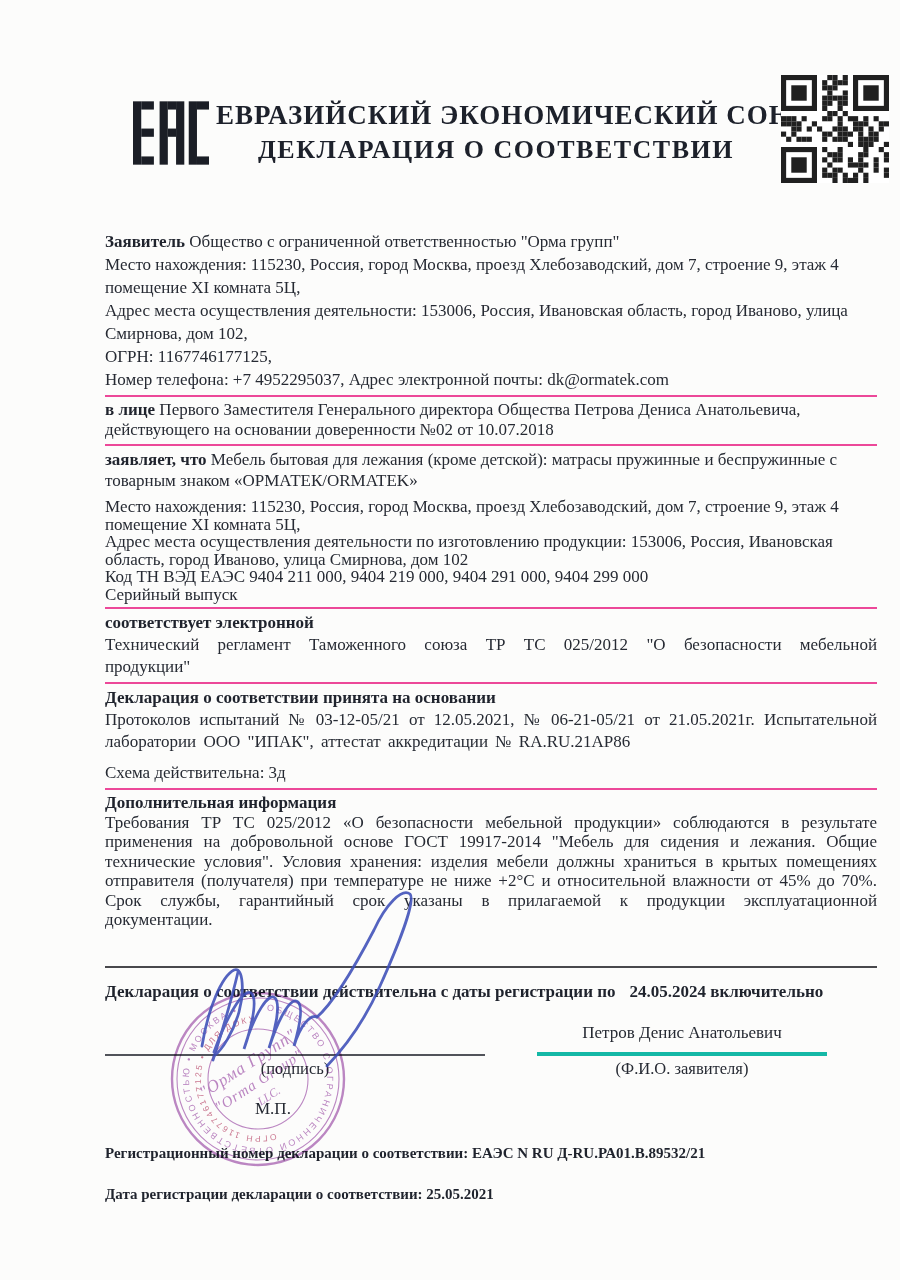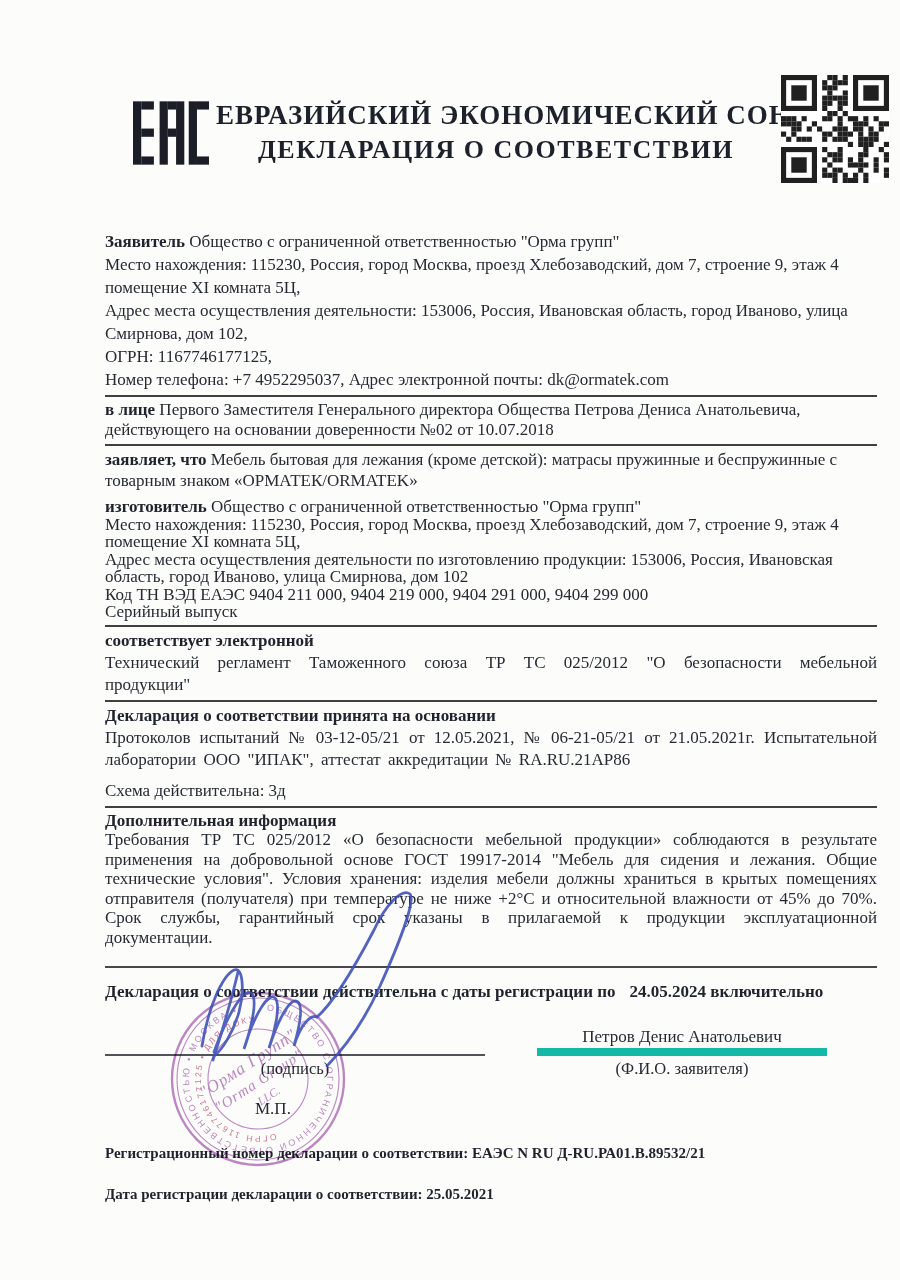--- a/index.html
+++ b/index.html
@@ -13,21 +13,21 @@
   
   .eac-logo { position:absolute; left:133px; top:96px; width:76px; height:74px; }
   .doc-title { position:absolute; left:216px; top:97px; width:560px; text-align:center; color:#1d212b; }
   .doc-title .t1 { font-size:27px; font-weight:bold; letter-spacing:1px; line-height:36px; white-space:nowrap; }
   .doc-title .t2 { font-size:26px; font-weight:bold; letter-spacing:1.5px; line-height:34px; white-space:nowrap; }
   .qr { position:absolute; left:781px; top:75px; width:108px; height:108px; }
   
   .content { position:absolute; left:105px; top:230px; width:772px; font-size:17px; }
   .content p { margin:0; }
   .sec { padding-bottom:4px; margin-bottom:3px; }
-  .ruled { border-bottom:2px solid #404040; }
+  .ruled { border-bottom:2px solid #ec4899; }
   .lh23 p { line-height:23px; }
   .lh20 p { line-height:20px; }
   .lh21 p { line-height:21px; }
   .lh18 p { line-height:17.5px; }
   .lh22 p { line-height:22px; }
   .lh195 p { line-height:19.5px; }
   .h { font-weight:bold; color:#1f232d; }
   .justify { text-align:justify; }
   .ws6 { word-spacing:6px; }
   .ws3 { word-spacing:3px; }
@@ -35,21 +35,21 @@
   .scheme { padding-top:9px; }
   b { color:#1f232d; }
   
   .bottom { position:absolute; left:105px; top:966px; width:772px; border-top:2px solid #48484c; font-size:17px; }
   .validity { margin-top:14px; font-weight:bold; color:#1f232d; }
   .validity .val { margin-left:14px; }
   .sigrow { display:flex; margin-top:16px; }
   .sigcol-left { width:380px; }
   .sigline { height:38px; border-bottom:2px solid #51535a; }
   .sigcol-right { width:290px; margin-left:auto; margin-right:50px; }
-  .name { height:38px; display:flex; align-items:flex-end; justify-content:center; border-bottom:8px solid #14b8a6; padding-bottom:1px; }
+  .name { height:38px; display:flex; align-items:flex-end; justify-content:center; border-bottom:4px solid #14b8a6; padding-bottom:9px; }
   .cap { text-align:center; font-size:16.5px; padding-top:3px; }
   .mp { margin-top:20px; margin-left:150px; font-size:17px; }
   .reg { margin-top:26px; font-weight:bold; font-size:15px; color:#1c202a; }
   .reg.date { margin-top:24px; }
   
   .stamp { position:absolute; left:163px; top:984px; width:190px; height:190px; opacity:.85; mix-blend-mode:multiply; pointer-events:none; }
   .stamp .ringtext { font-size:9px; letter-spacing:2.2px; fill:#b273bb; font-family:"Liberation Sans",sans-serif; }
   .stamp .ringtext2 { font-size:8.5px; letter-spacing:2px; fill:#c4607f; font-family:"Liberation Sans",sans-serif; }
   .stamp .sc1 { font-size:17px; font-style:italic; fill:#b273bb; letter-spacing:1px; }
   .stamp .sc2 { font-size:15px; font-style:italic; fill:#b273bb; letter-spacing:1px; }
@@ -246,21 +246,20 @@
 
     <section class="sec lh20 ruled">
       <p><b>в лице</b> <span>Первого Заместителя Генерального директора Общества Петрова Дениса Анатольевича, действующего на основании доверенности №02 от 10.07.2018</span></p>
     </section>
 
     <section class="sec lh21">
       <p><b>заявляет, что</b> <span>Мебель бытовая для лежания (кроме детской): матрасы пружинные и беспружинные с товарным знаком «ОРМАТЕК/ORMATEK»</span></p>
     </section>
 
     <section class="sec lh18 ruled">
-      <p><b>изготовитель</b> <span>Общество с ограниченной ответственностью "Орма групп"</span></p>
       <p>Место нахождения: 115230, Россия, город Москва, проезд Хлебозаводский, дом 7, строение 9, этаж 4 помещение XI комната 5Ц,</p>
       <p>Адрес места осуществления деятельности по изготовлению продукции: 153006, Россия, Ивановская область, город Иваново, улица Смирнова, дом 102</p>
       <p>Код ТН ВЭД ЕАЭС 9404 211 000, 9404 219 000, 9404 291 000, 9404 299 000</p>
       <p>Серийный выпуск</p>
     </section>
 
     <section class="sec lh22 ruled">
       <p class="h">соответствует электронной</p>
       <p class="justify ws6">Технический регламент Таможенного союза ТР ТС 025/2012 "О безопасности мебельной продукции"</p>
     </section>

